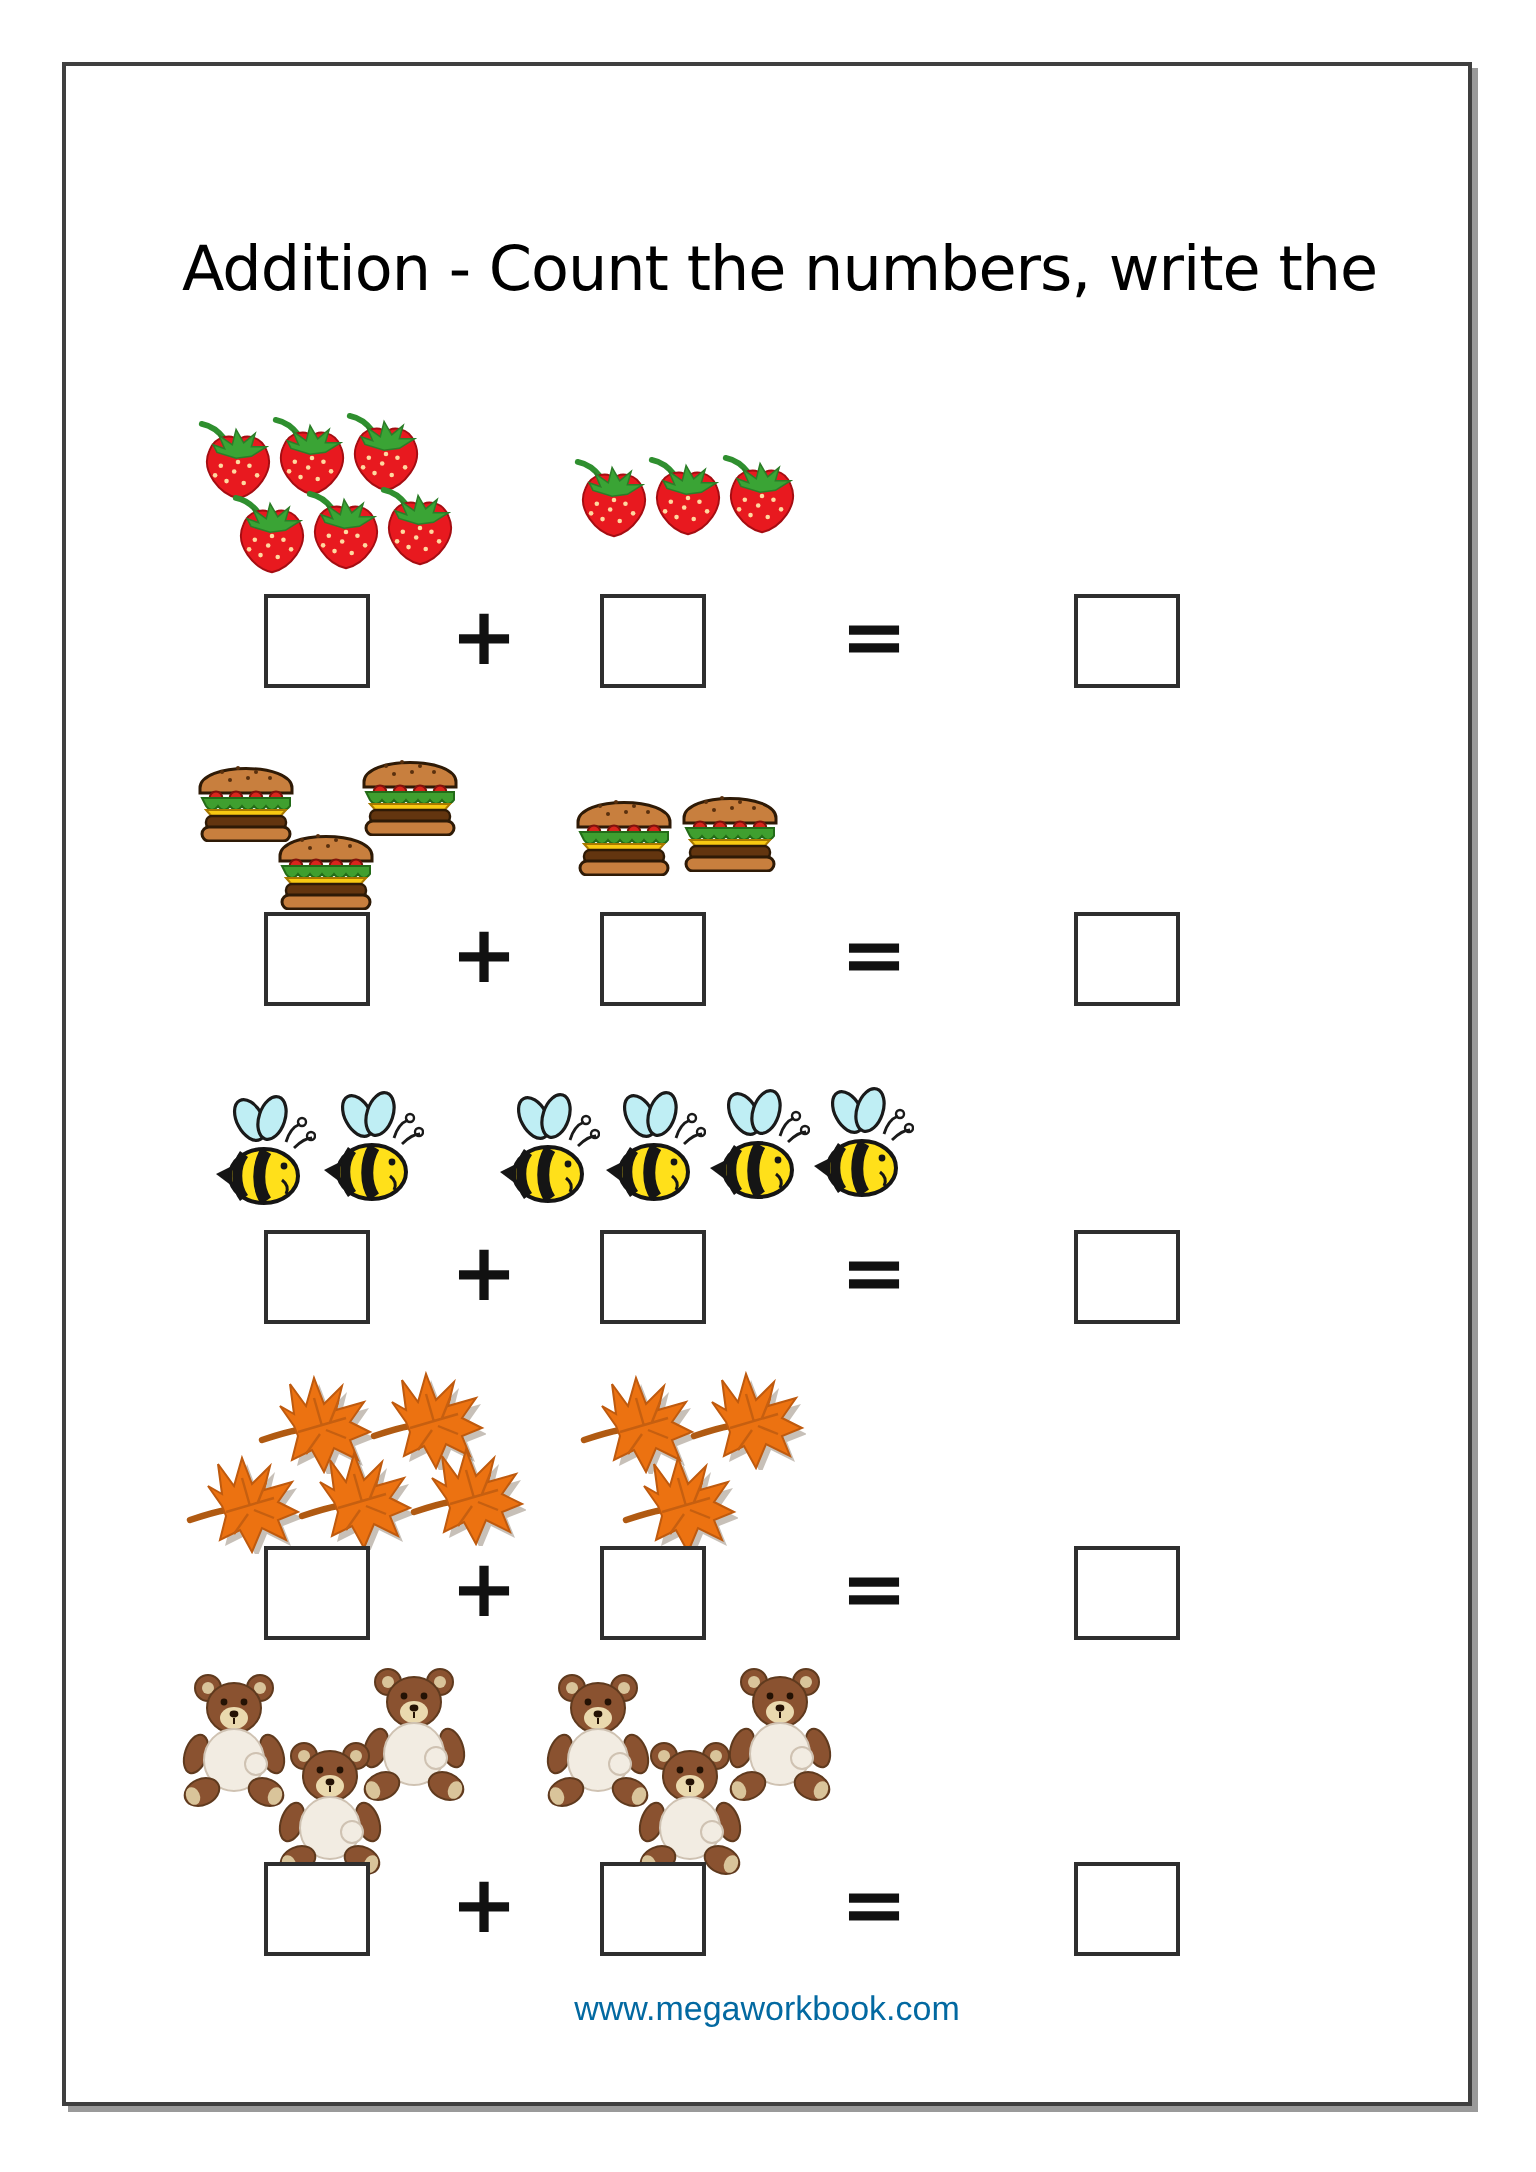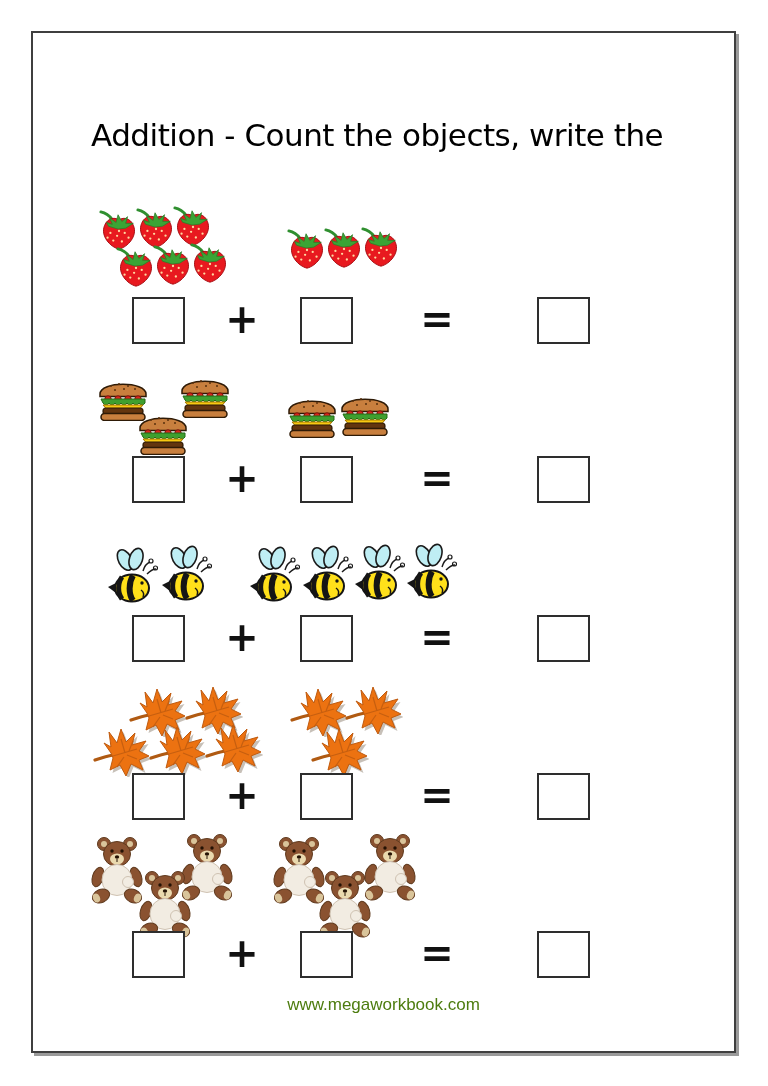--- a/index.html
+++ b/index.html
@@ -20,29 +20,29 @@
   .answer-box{
     position:absolute;width:49px;height:43px;border:2px solid #2e2e2e;
     background:#fff;pointer-events:auto;font-size:26px;text-align:center;line-height:43px;
   }
   .op{
     position:absolute;width:44px;height:47px;line-height:45px;text-align:center;
     font-size:40px;font-weight:bold;color:#111;
   }
   .footer{
     position:absolute;left:0;top:962px;width:100%;text-align:center;
-    font-family:"Liberation Sans",sans-serif;font-size:17px;color:#4d7c0f;
+    font-family:"Liberation Sans",sans-serif;font-size:17px;color:#0369a1;
   }
 </style>
 </head>
 <body>
 
 <div class="sheet">
   <h1 class="title">
-    <span>Addition - Count the objects, write the</span>
+    <span>Addition - Count the numbers, write the</span>
   </h1>
   <div id="problems">
       <div class="problem-row">
         <div class="obj-icon" style="left: 62px; top: 177px; width: 48px; height: 42px;">
           <svg viewBox="0 0 48 44">
             <path d="M17 10 C14 6 10 3 5 2" stroke="#2f8f2f" stroke-width="3" fill="none" stroke-linecap="round"></path>
             <path d="M9 16 C4 27 15 39 24 41 C33 39 44 27 39 16 C36 8 27 7 24 11 C21 7 12 8 9 16 Z" fill="#e8191f" stroke="#a50d12" stroke-width="1"></path>
             <path d="M11 13 L17 15 L14 8 L21 13 L23 5 L27 12 L33 7 L31 14 L39 14 L31 19 L23 20 L13 17 Z" fill="#3aa435" stroke="#2c7d28" stroke-width="0.8"></path>
             <g fill="#ffd9a0">
               <circle cx="15" cy="24" r="1.2"></circle>

